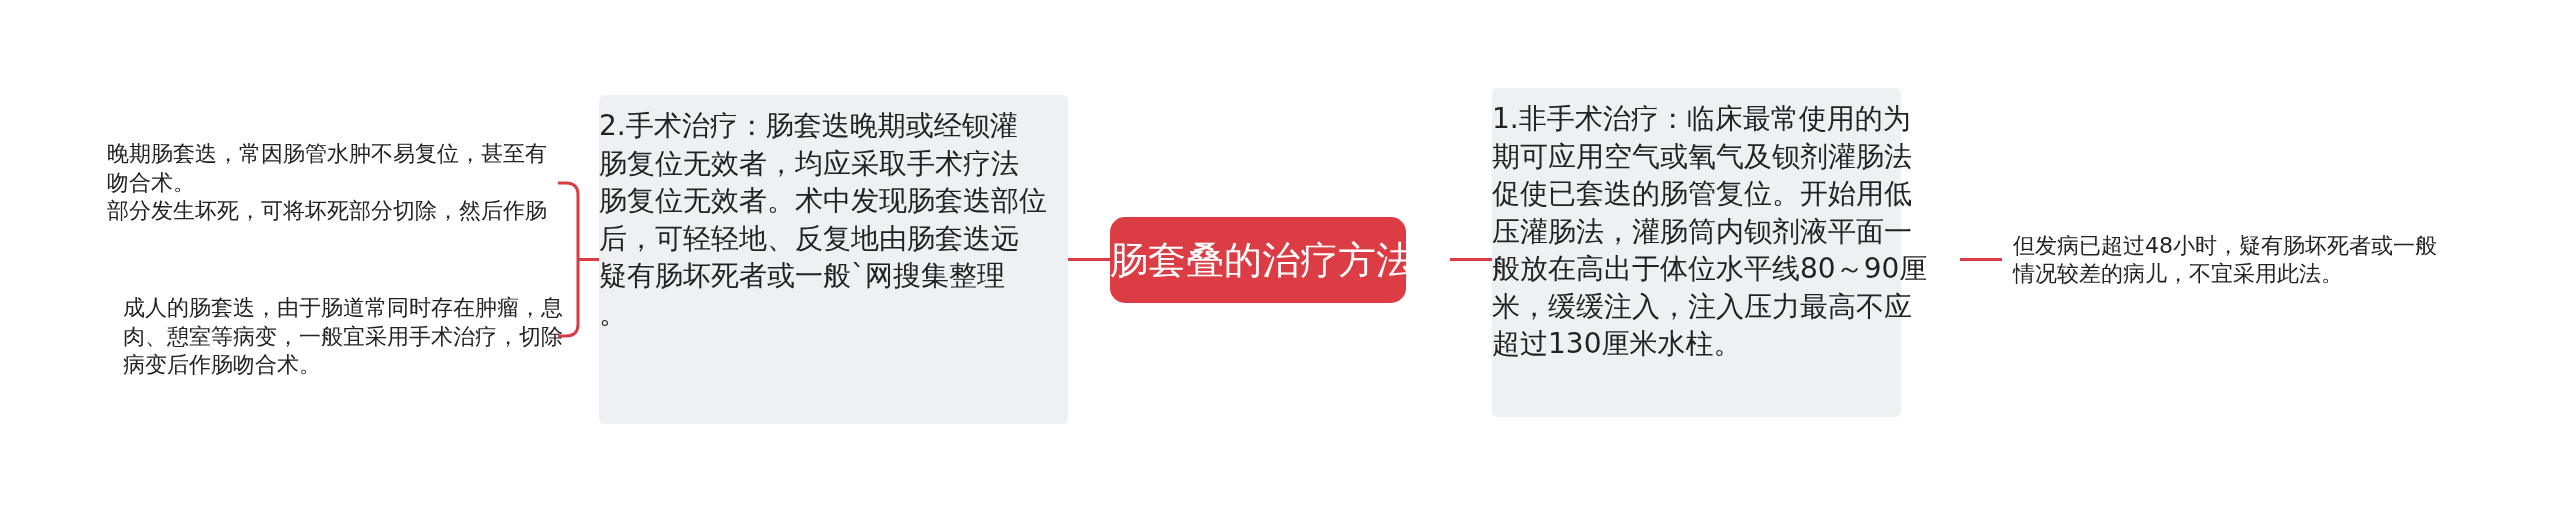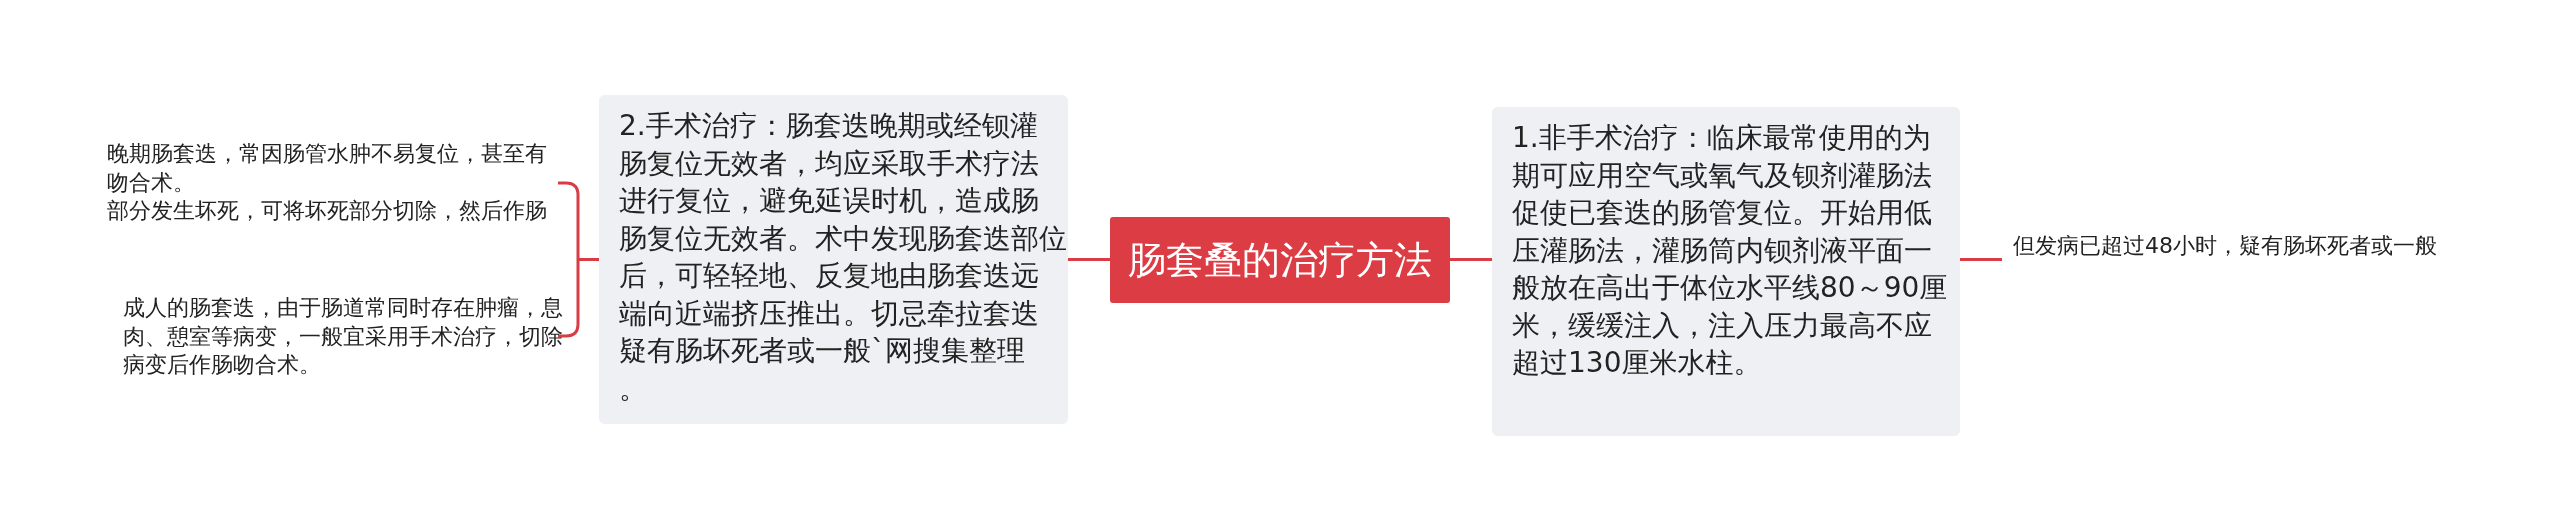--- a/index.html
+++ b/index.html
@@ -19,51 +19,51 @@
       left: 0;
       top: 0;
       width: 2560px;
       height: 520px;
     }
     .topic-box {
       position: absolute;
       box-sizing: border-box;
       background: #eef0f3;
       border-radius: 6px;
-      padding: 12px 16px 0 20px;
+      padding: 12px 16px 0 0;
       color: #222222;
       font-size: 28px;
       line-height: 37.5px;
       box-shadow: 0 0 1px rgba(0,0,0,0.04);
     }
     .topic-box.left-branch {
       left: 599px;
       top: 95px;
       width: 469px;
       height: 329px;
     }
     .topic-box.right-branch {
       left: 1492px;
-      top: 107px;
-      width: 468px;
+      top: 88px;
+      width: 409px;
       height: 329px;
     }
     .line {
       white-space: nowrap;
       display: block;
     }
     .root-node {
       position: absolute;
       left: 1110px;
       top: 217px;
-      width: 340px;
+      width: 296px;
       height: 86px;
       box-sizing: border-box;
       background: #dc3d45;
-      border-radius: 3px;
+      border-radius: 15px;
       color: #ffffff;
       font-size: 38px;
       line-height: 86px;
       text-align: center;
       white-space: nowrap;
     }
     .leaf {
       position: absolute;
       color: #222222;
       font-size: 22px;
@@ -94,37 +94,36 @@
 
 <div class="leaf l2">
   <span class="line">成人的肠套迭，由于肠道常同时存在肿瘤，息</span>
   <span class="line">肉、憩室等病变，一般宜采用手术治疗，切除</span>
   <span class="line">病变后作肠吻合术。</span>
 </div>
 
 <div class="topic-box left-branch">
   <span class="line">2.手术治疗：肠套迭晚期或经钡灌</span>
   <span class="line">肠复位无效者，均应采取手术疗法</span>
-  <span class="line">进行复位，避免延误时机，造成肠</span>
   <span class="line">肠复位无效者。术中发现肠套迭部位</span>
   <span class="line">后，可轻轻地、反复地由肠套迭远</span>
-  <span class="line">端向近端挤压推出。切忌牵拉套迭</span>
   <span class="line">疑有肠坏死者或一般`网搜集整理</span>
   <span class="line">。</span>
 </div>
 
 <div class="root-node">
   <span>肠套叠的治疗方法</span>
 </div>
 
 <div class="topic-box right-branch">
   <span class="line">1.非手术治疗：临床最常使用的为</span>
   <span class="line">期可应用空气或氧气及钡剂灌肠法</span>
   <span class="line">促使已套迭的肠管复位。开始用低</span>
   <span class="line">压灌肠法，灌肠筒内钡剂液平面一</span>
   <span class="line">般放在高出于体位水平线80～90厘</span>
   <span class="line">米，缓缓注入，注入压力最高不应</span>
   <span class="line">超过130厘米水柱。</span>
 </div>
 
 <div class="leaf r1">
   <span class="line">但发病已超过48小时，疑有肠坏死者或一般</span>
+  <span class="line">情况较差的病儿，不宜采用此法。</span>
 </div>
 
 </body></html>

